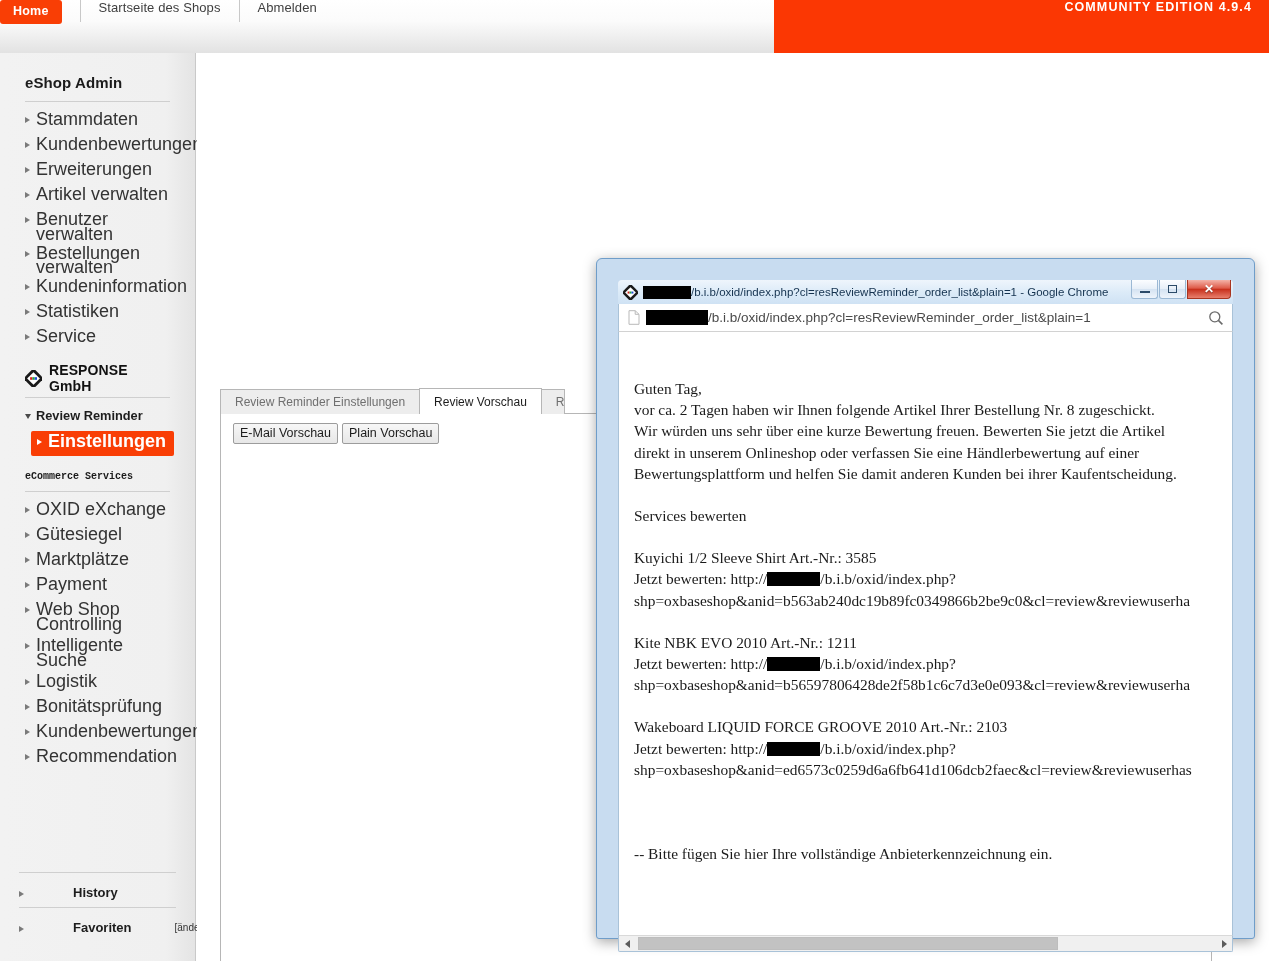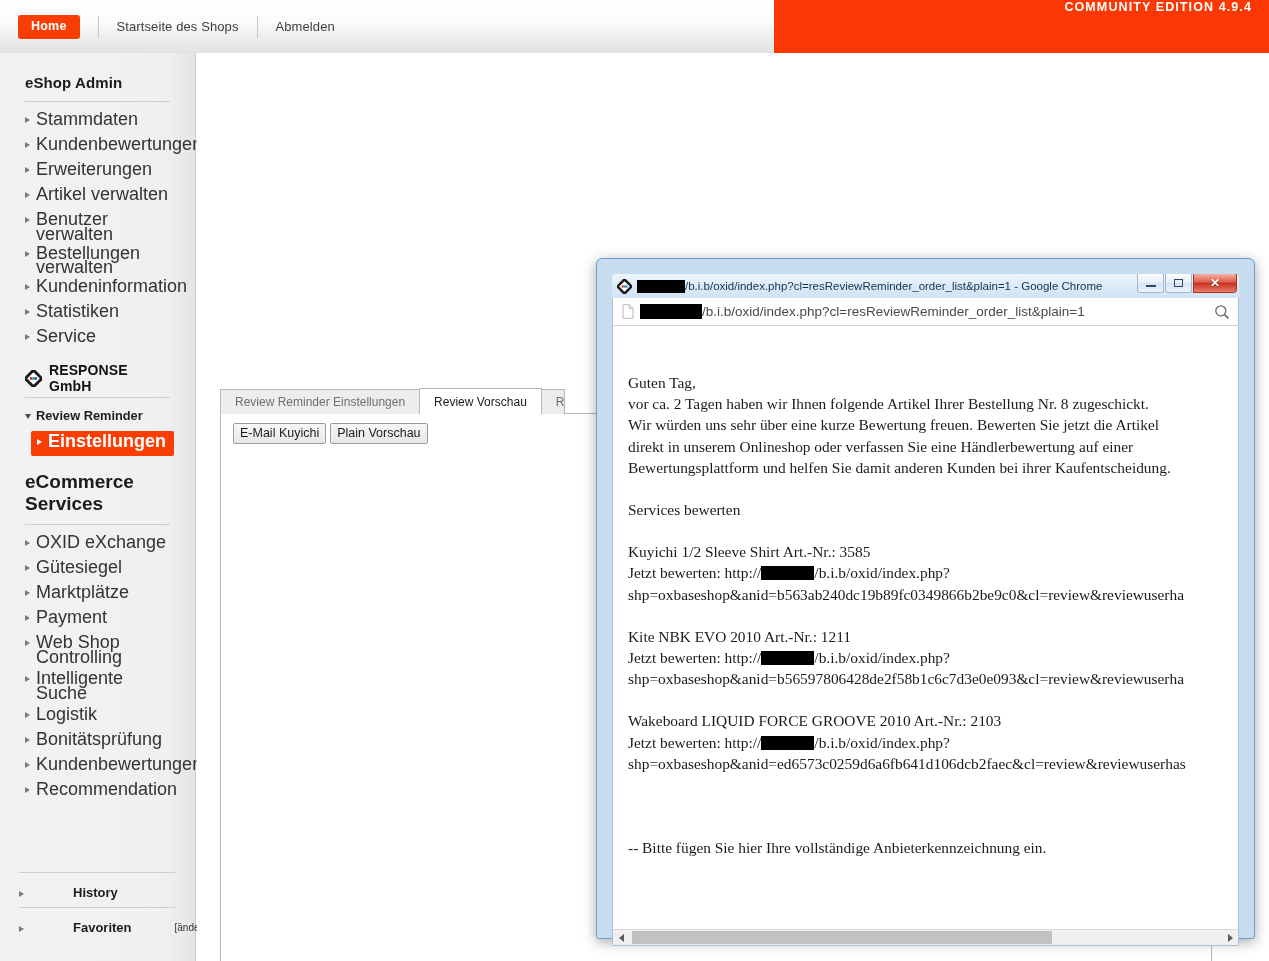--- a/index.html
+++ b/index.html
@@ -11,22 +11,21 @@
   }
 
   
   #topbar {
     position: absolute; left: 0; top: 0; width: 1269px; height: 53px;
     display: flex;
   }
   #topbar-left {
     width: 774px; height: 53px;
     background: linear-gradient(to bottom, #ffffff 0%, #fbfbfb 40%, #e2e2e2 100%);
-    display: flex; align-items: center;
-    padding-left: 18px;
+    display: flex; align-items: flex-start;
   }
   #home-button {
     background: #f93e05;
     color: #ffffff;
     font-weight: bold;
     font-size: 12.5px;
     padding: 4px 13px 5px 13px;
     border-radius: 3px;
     letter-spacing: 0.2px;
     line-height: 15px;
@@ -92,22 +91,22 @@
 
   .side-item.bold-item { font-weight: bold; color: #1d1d1d; font-size: 12.8px; }
 
   .side-item.active {
     background: #f93e05; color: #ffffff; font-weight: bold;
     margin: 1px -4px 1px 6px; padding: 3px 0 3px 6px; border-radius: 2px;
   }
   .side-item.active .arrow::before { border-left-color: #ffffff; }
 
   .group-title {
-    font-size: 19px; font-weight: bold; color: #1b1b1b;
-    padding-top: 14px; padding-bottom: 9px;
+    font-size: 10px; font-weight: bold; color: #1b1b1b;
+    padding-top: 14px; padding-bottom: 9px; font-family: Liberation Mono, monospace;
   }
 
   #sidebar-bottom { position: absolute; left: 19px; right: 19px; bottom: 19px; }
   .bottom-rule { height: 1px; background: #cfcfcf; margin: 0 0 5px 0; }
   .bottom-row {
     display: flex; align-items: center; padding: 7px 0 7px 0;
     font-size: 13px; font-weight: bold; color: #1d1d1d; gap: 43px;
   }
   .bottom-row .arrow { width: 11px; flex: 0 0 11px; }
   .bottom-row .arrow::before {
@@ -165,21 +164,21 @@
   }
 
   
   #chrome-window {
     position: absolute; left: 596px; top: 258px;
     width: 659px; height: 681px;
     background: #c8dcf0;
     border: 1px solid #6f9dc9;
     border-radius: 6px 6px 3px 3px;
     box-shadow: 0 3px 13px rgba(0,0,0,0.35);
-    padding: 15px;
+    padding: 21px;
   }
   #chrome-titlebar {
     height: 24px;
     background: linear-gradient(to bottom, #eef5fc 0%, #dcebf8 50%, #cfe2f4 100%);
     border-radius: 4px 4px 0 0;
     display: flex; align-items: center;
     padding-left: 5px;
     position: relative;
   }
   #win-icon { width: 15px; height: 15px; position: relative; flex: 0 0 15px; margin-right: 5px;}
@@ -395,21 +394,21 @@
 <div id="main">
 
   <div id="tabstrip">
     <div class="tab">Review Reminder Einstellungen</div>
     <div class="tab active">Review Vorschau</div>
     <div class="tab cut">R</div>
   </div>
 
   <div id="panel">
     <div id="panel-buttons">
-      <div class="btn">E-Mail Kuyichi</div>
+      <div class="btn">E-Mail Vorschau</div>
       <div class="btn">Plain Vorschau</div>
     </div>
   </div>
 
   <div id="chrome-window" style="left:399px; top:205px;">
 
     <div id="chrome-titlebar">
       <span id="win-icon">
         <svg width="15" height="15" viewBox="0 0 17 17">
           <rect x="1.4" y="1.4" width="14.2" height="14.2" transform="rotate(45 8.5 8.5)" fill="#1a1a1a"></rect>

